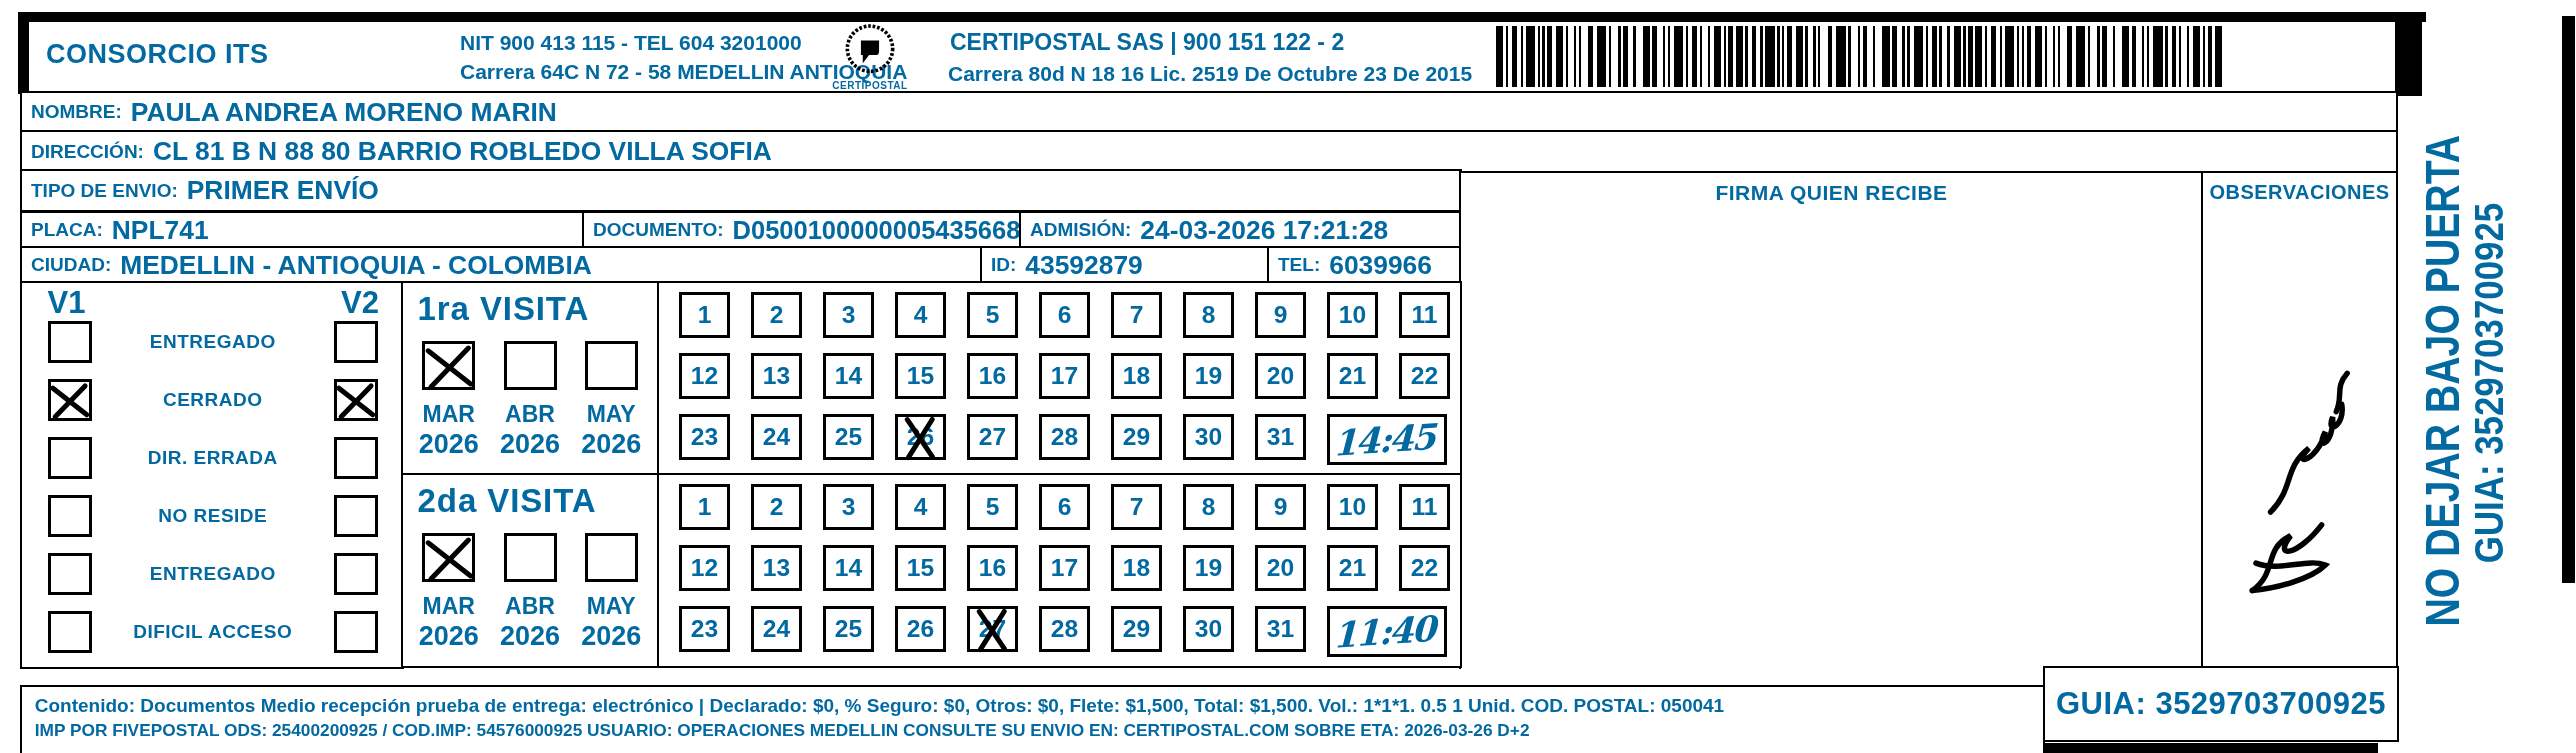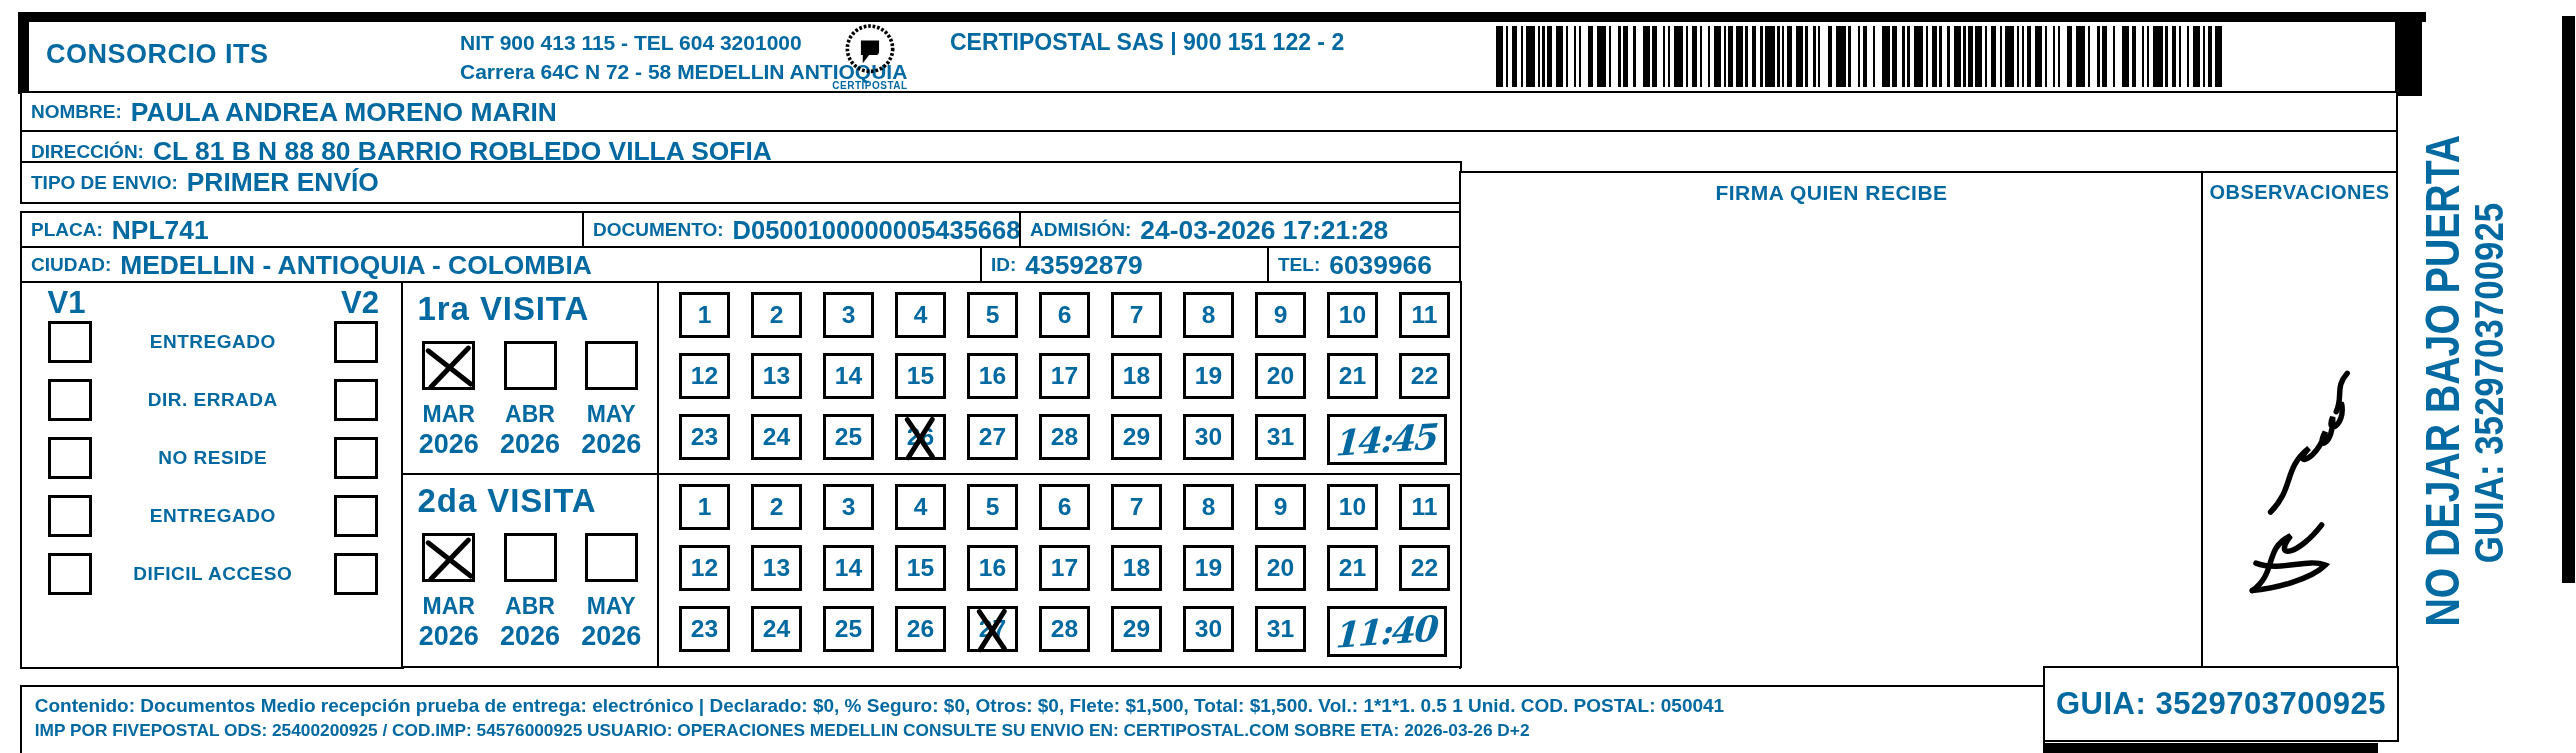--- a/index.html
+++ b/index.html
@@ -80,20 +80,21 @@
   <div class="abs" style="left:841px;top:22px;width:58px;height:57px;">
     <svg width="58" height="57" viewBox="0 0 64 62">
       <circle cx="32" cy="29" r="25" fill="none" stroke="#000" stroke-width="4" stroke-dasharray="3 2"></circle>
       <path d="M22 20 h20 v12 a4 4 0 0 1 -4 4 h-7 l-7 9 v-9 h-2 z" fill="#000"></path>
     </svg>
   </div>
   <div class="abs logo-txt" style="left:821px;top:80px;width:98px;text-align:center;">CERTIPOSTAL</div>
   <div class="bar-deco" style="left:853px;top:93px;width:33px;height:2.7px;"></div>
 
   <div class="abs h-small" style="left:950px;top:29px;font-size:23px;">CERTIPOSTAL SAS | 900 151 122 - 2</div>
+  <div class="abs h-small" style="left:948px;top:60px;">Carrera 80d N 18 16  Lic. 2519 De Octubre 23 De 2015</div>
 
   <div id="barcode">
       <div class="bar" style="width: 7.1px; margin-right: 2.5px;"></div>
       <div class="bar" style="width: 2.4px; margin-right: 4px;"></div>
       <div class="bar" style="width: 4.7px; margin-right: 4px;"></div>
       <div class="bar" style="width: 2.4px; margin-right: 2.5px;"></div>
       <div class="bar" style="width: 9.5px; margin-right: 2.5px;"></div>
       <div class="bar" style="width: 2.4px; margin-right: 2.5px;"></div>
       <div class="bar" style="width: 2.4px; margin-right: 2.5px;"></div>
       <div class="bar" style="width: 4.7px; margin-right: 4px;"></div>
@@ -184,21 +185,21 @@
 
   <div class="cell" style="left:20px;top:91px;width:2378px;height:42px;">
     <span class="lbl">NOMBRE:</span>
     <span class="val">PAULA ANDREA MORENO MARIN</span>
   </div>
   <div class="cell" style="left:20px;top:130px;width:2378px;height:43px;">
     <span class="lbl">DIRECCIÓN:</span>
     <span class="val">CL 81 B N 88 80 BARRIO ROBLEDO VILLA SOFIA</span>
   </div>
 
-  <div class="cell" style="left:20px;top:161px;width:1442px;height:43px;">
+  <div class="cell" style="left:20px;top:169px;width:1442px;height:43px;">
     <span class="lbl">TIPO DE ENVIO:</span>
     <span class="val">PRIMER ENVÍO</span>
   </div>
   <div class="cell hdrcell" style="left:1459px;top:171px;width:745px;height:43px;">FIRMA QUIEN RECIBE</div>
   <div class="cell hdrcell" style="left:2201px;top:171px;width:197px;height:43px;font-size:20px;">OBSERVACIONES</div>
 
   <div class="cell" style="left:20px;top:211px;width:564px;height:38px;">
     <span class="lbl">PLACA:</span>
     <span class="val">NPL741</span>
   </div>
@@ -228,20 +229,29 @@
   <div class="openarea" style="left:2201px;top:211px;width:197px;height:458px;"></div>
 
   <div class="cell" style="left:20px;top:281px;width:384px;height:388px;padding:0;display:block;">
     <span class="abs vlabel" style="left:25.5px;top:1.8px;">V1</span>
     <span class="abs vlabel" style="left:319px;top:1.8px;">V2</span>
     <div id="status-rows" class="abs" style="left:0;right:0;top:35px;">
         <div class="srow">
           <span class="cb left"></span>
           <span class="slabel">ENTREGADO</span>
           <span class="cb right"></span>
+        </div>
+        <div class="srow">
+          <span class="cb left">
+            <span class="xmark"></span>
+          </span>
+          <span class="slabel">CERRADO</span>
+          <span class="cb right">
+            <span class="xmark"></span>
+          </span>
         </div>
         <div class="srow">
           <span class="cb left"></span>
           <span class="slabel">DIR. ERRADA</span>
           <span class="cb right"></span>
         </div>
         <div class="srow">
           <span class="cb left"></span>
           <span class="slabel">NO RESIDE</span>
           <span class="cb right"></span>

